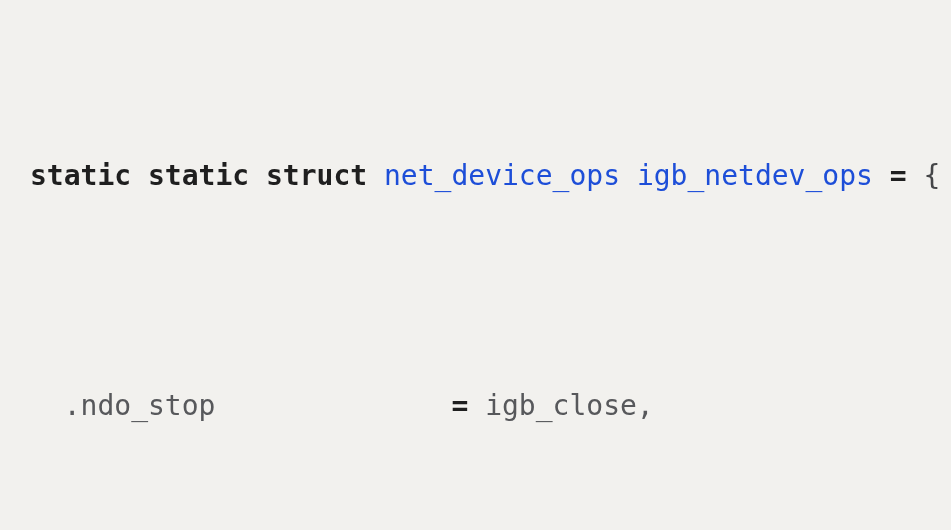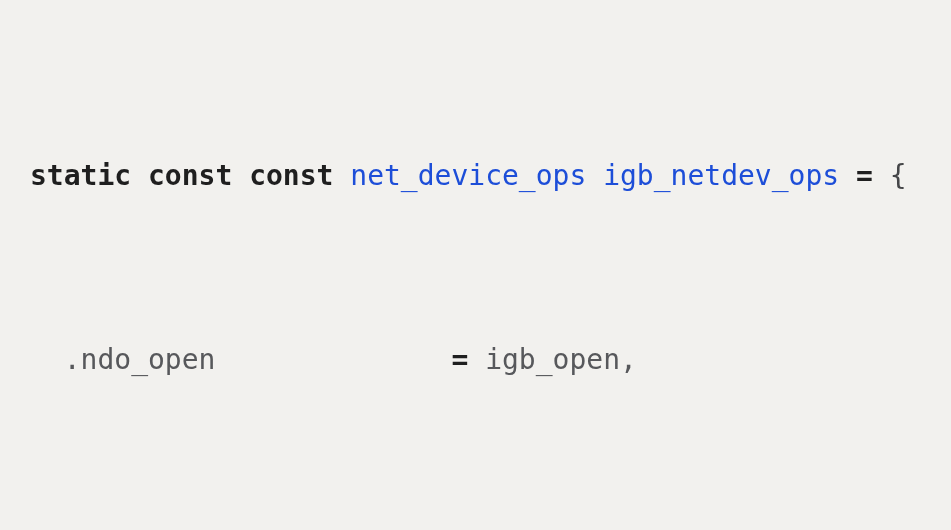--- a/index.html
+++ b/index.html
@@ -50,23 +50,22 @@
   .mval {
     margin-left: 1ch;
     color: #57585b;
   }
 </style>
 </head>
 <body>
 
 <div class="code-block">
 
-  <div class="line"><span class="kw">static const const</span><span class="plain"> net_device_ops igb_netdev_ops </span><span class="eq">=</span><span class="brace"> {</span></div>
+  <div class="line"><span class="kw">static static struct</span><span class="plain"> net_device_ops igb_netdev_ops </span><span class="eq">=</span><span class="brace"> {</span></div>
 
-  <div class="line member-line"><span class="mname">.ndo_open</span><span class="eq">=</span><span class="mval">igb_open,</span></div>
 
   <div class="line member-line"><span class="mname">.ndo_stop</span><span class="eq">=</span><span class="mval">igb_close,</span></div>
 
   
 
   
 
   
 
   

